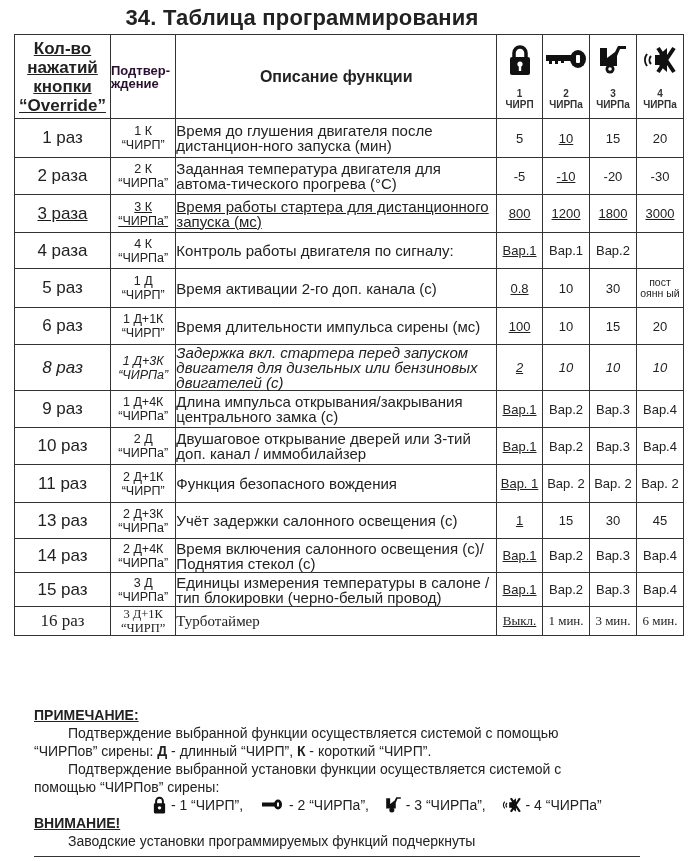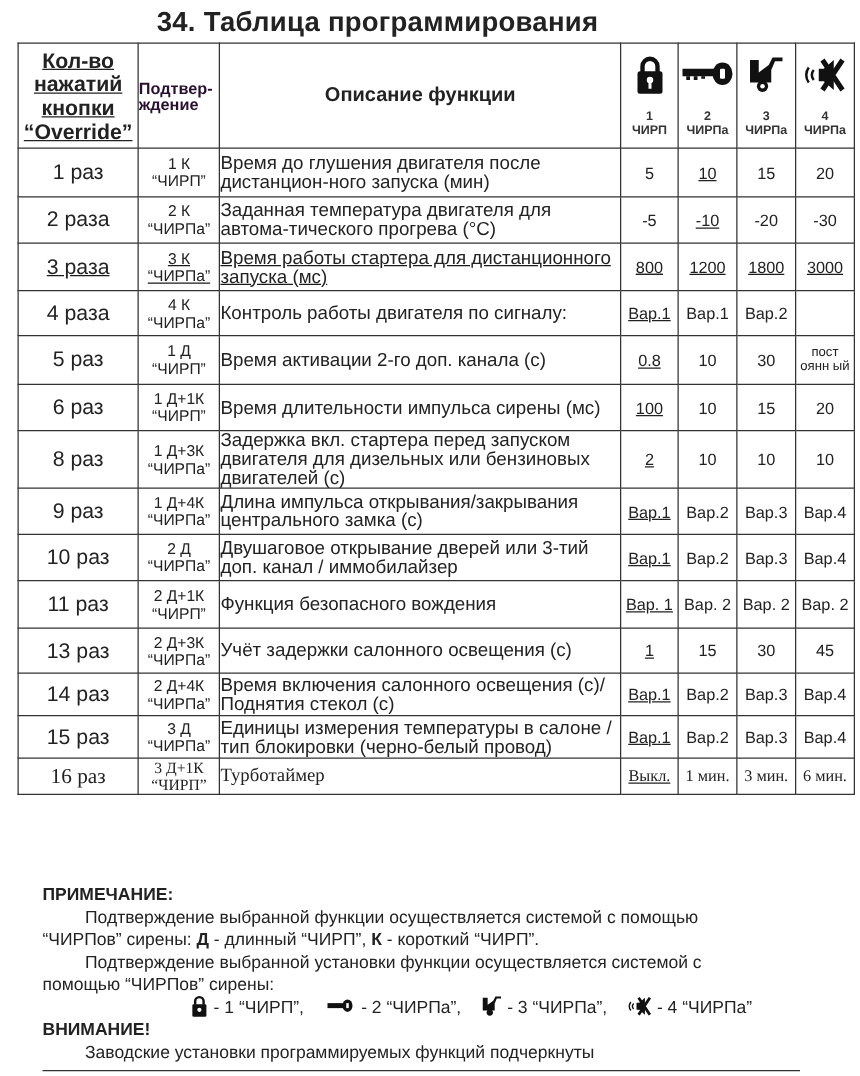--- a/index.html
+++ b/index.html
@@ -24,21 +24,21 @@
   th.h-icon .num { font-size:10px; line-height:11px; margin-top:10px; color:#333; }
   th.h-icon .lbl { font-size:10px; line-height:11px; color:#333; white-space:nowrap; }
   tr.hdr { height:84px; }
   td.count { font-size:17px; text-align:center; color:#222;margin-left:28px; }
   td.conf { font-size:12.5px; line-height:14px; text-align:center; color:#222; }
   td.desc { font-size:15px; line-height:15px; padding-left:4px; padding-right:2px; color:#222; }
   td.val { font-size:13px; text-align:center; color:#222; white-space:nowrap; }
   td.val.small { font-size:10.5px; line-height:11px; white-space:normal; }
   td.val u { text-decoration:underline; }
   .notes { position:absolute; left:34px; top:706px; width:640px; font-size:14px; line-height:18px; color:#222; }
-  .notes .h { font-weight:bold; font-size:14px; }
+  .notes .h { font-weight:bold; text-decoration:underline; font-size:14px; }
   .notes .p { text-indent:34px; }
   .notes .legend { padding-left:118px; display:flex; align-items:center; gap:12px; white-space:nowrap; }
   .notes .legend .li { display:inline-flex; align-items:center; }
   .notes .legend svg { vertical-align:middle; }
   .rule { position:absolute; left:34px; top:856px; width:606px; height:1px; background:#333; }
 </style>
 </head>
 <body>
 
 <div class="title">34. Таблица программирования</div>
@@ -183,21 +183,21 @@
         <td class="conf">
           <div>1 Д+1К</div>
           <div>“ЧИРП”</div>
         </td>
         <td class="desc">Время длительности импульса сирены (мс)</td>
         <td class="val"><u>100</u></td>
         <td class="val"><span>10</span></td>
         <td class="val"><span>15</span></td>
         <td class="val"><span>20</span></td>
       </tr>
-      <tr style="height: 36px;">
+      <tr style="height: 36px; font-style: italic;">
         <td class="count">8 раз</td>
         <td class="conf">
           <div>1 Д+3К</div>
           <div>“ЧИРПа”</div>
         </td>
         <td class="desc">Задержка вкл. стартера перед запуском двигателя для дизельных или бензиновых двигателей (с)</td>
         <td class="val"><u>2</u></td>
         <td class="val"><span>10</span></td>
         <td class="val"><span>10</span></td>
         <td class="val"><span>10</span></td>

